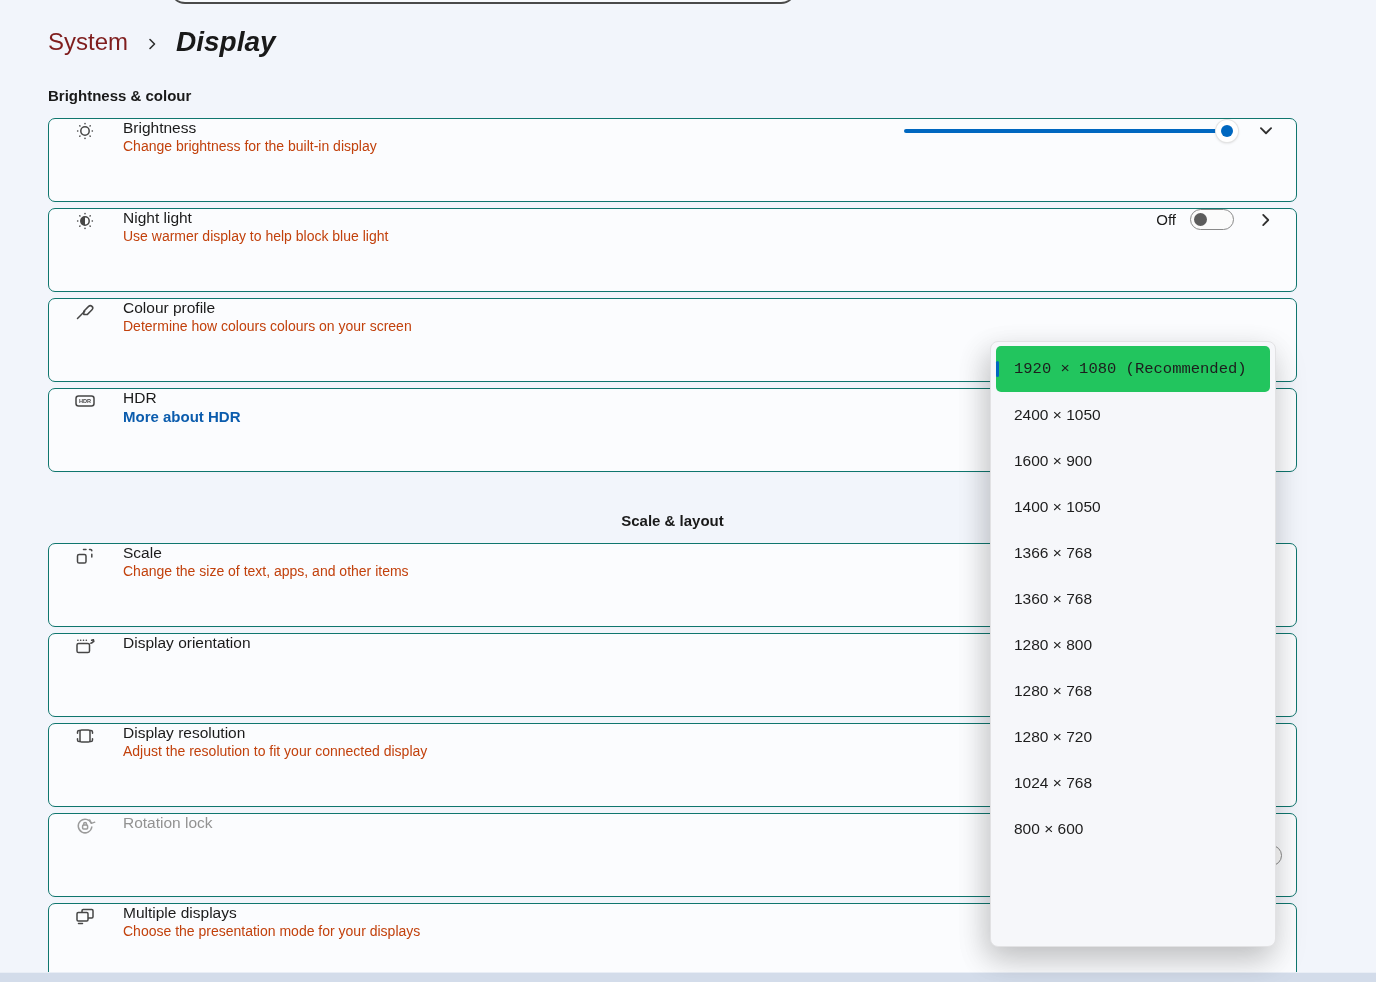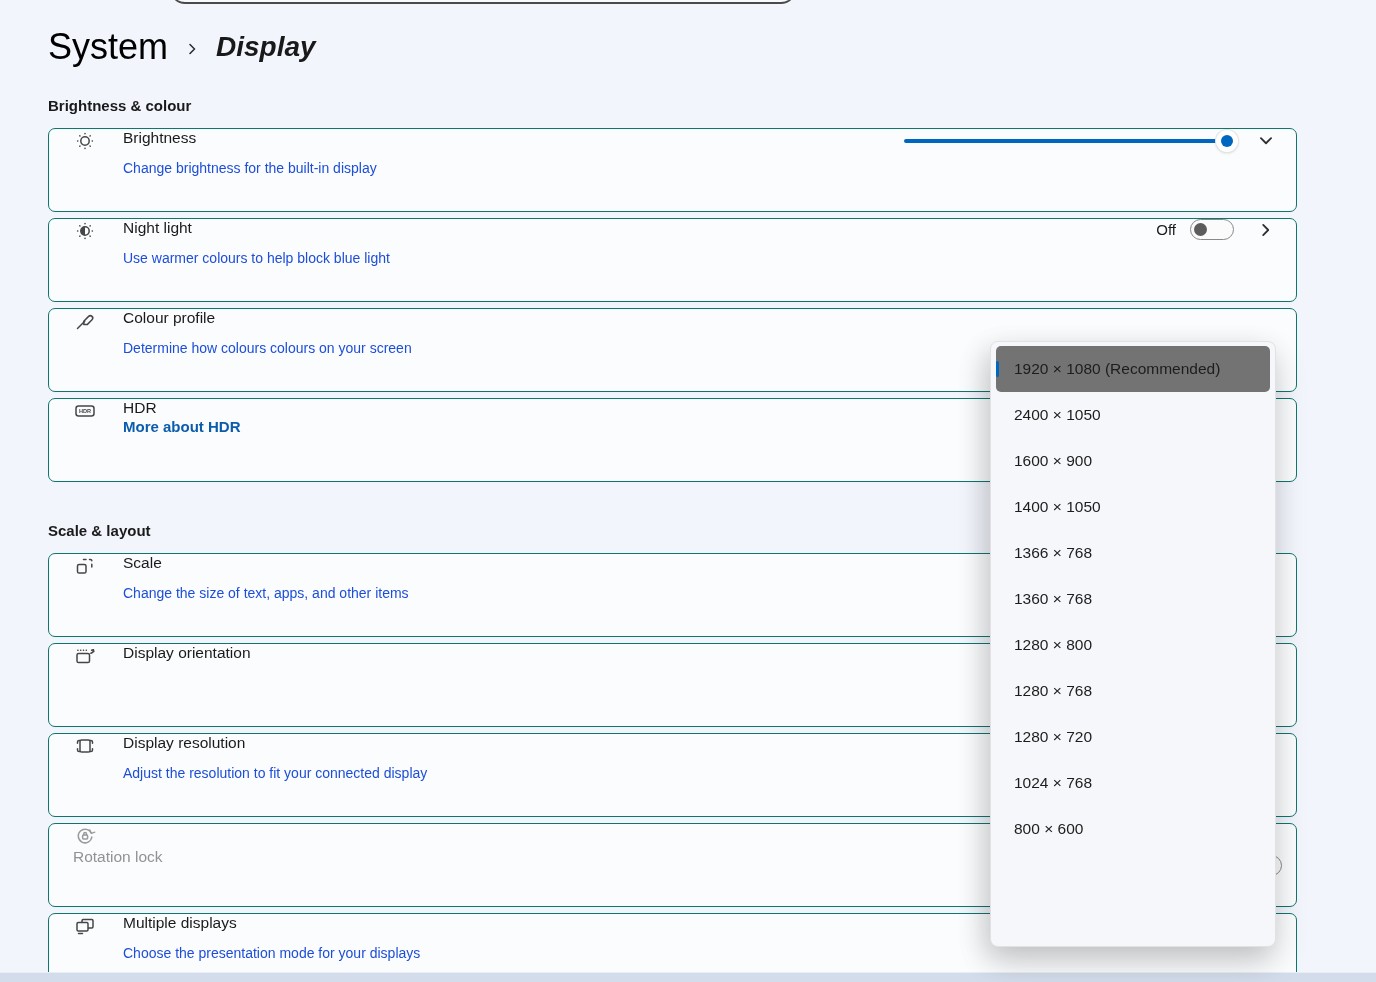--- a/index.html
+++ b/index.html
@@ -14,39 +14,39 @@
   
   .search-remnant {
     position:absolute; left:170px; top:-28px; width:626px; height:32px;
     border:1.5px solid #777; border-bottom:2.5px solid #4a4a4a;
     border-radius:15px; background:#f8fafd;
   }
 
   .content { position:absolute; left:48px; top:0; width:1249px; }
 
   .breadcrumb { margin-top:26px; display:flex; align-items:center; }
-  .breadcrumb .parent { font-size:36px; color:#000000; }
+  .breadcrumb .parent { font-size:24px; color:#7f1d1d; }
   .breadcrumb .sep { margin:4px 16px 0 16px; color:#5a5a5a; display:flex; }
   .breadcrumb .current { font-size:28px; font-weight:700; color:#191919;font-style:italic; }
 
   .section-header { font-size:15px; font-weight:700; color:#1a1a1a; }
   .section-header.first { margin-top:29px; margin-bottom:14px; }
-  .section-header.second { margin-top:40px; margin-bottom:14px; }
+  .section-header.second { margin-top:40px; margin-bottom:14px;text-align:center; }
 
   .cards { display:flex; flex-direction:column; gap:6px; }
 
   .card {
     height:84px; background:#fbfcfe; border:1px solid #0f766e; border-radius:7px;
     display:flex; align-items:flex-start; padding:0 20px 0 24px;
     box-shadow:0 1px 2px rgba(0,0,0,0.02);
   }
   .card .lead-icon { width:24px; height:24px; margin-right:26px; flex:0 0 auto; display:flex; }
   .card .texts { flex:1 1 auto; min-width:0; }
   .card .title { font-size:15.5px; color:#1b1b1b; }
-  .card .subtitle { font-size:14px; color:#1d4ed8; margin-top:13px; }
+  .card .subtitle { font-size:14px; color:#c2410c; margin-top:1px; }
   .card .link { font-size:15px; font-weight:700; color:#0b5cad; margin-top:1px; cursor:pointer; }
   .card .right { display:flex; align-items:center; flex:0 0 auto; }
   .card.disabled .title { color:#929292; }
 
   
   .slider { position:relative; width:330px; height:24px; margin-right:14px; }
   .slider .track { position:absolute; left:0; right:0; top:10px; height:4px; border-radius:2px; background:#0067c0; }
   .slider .thumb {
     position:absolute; right:-4px; top:1px; width:22px; height:22px; border-radius:50%;
     background:#ffffff; box-shadow:0 0 0 1px #e4e4e4, 0 1px 3px rgba(0,0,0,0.18);
@@ -58,37 +58,37 @@
 
   
   .toggle-label { font-size:15px; color:#1b1b1b; margin-right:14px; }
   .toggle {
     width:44px; height:21px; border:1px solid #898989; border-radius:11px;
     background:#fbfbfb; position:relative; margin-right:14px;
   }
   .toggle .knob { position:absolute; left:3px; top:3px; width:13px; height:13px; border-radius:50%; background:#5c5c5c; }
 
   .rotation-toggle { position:absolute; right:14px; top:31px; margin:0; }
-  .card-rotation { position:relative;flex-direction:column; }
+  .card-rotation { position:relative; }
 
   
   .dropdown {
     position:absolute; left:990px; top:341px; width:286px; height:606px;
     background:#f6f7fa; border:1px solid #e2e2e4; border-radius:8px;
     padding:4px 0; z-index:10;
     box-shadow:-6px 10px 28px rgba(0,0,0,0.13), 0 14px 34px rgba(0,0,0,0.14);
     overflow:hidden;
   }
   .dd-item {
     height:46px; margin:0 5px; border-radius:5px;
     display:flex; align-items:center; position:relative;
     font-size:15.5px; color:#1d1d1d; padding-left:18px; cursor:default;
   }
   .dd-item .pill { display:none; }
-  .dd-item.selected { background:#737373; }
+  .dd-item.selected { background:#22c55e;font-family:Liberation Mono, monospace; }
   .dd-item.selected .pill {
     display:block; position:absolute; left:0px; top:15px; width:3px; height:16px;
     border-radius:2px; background:#0067c0;
   }
 
   
   .bottom-strip {
     position:absolute; left:0; bottom:0; width:1376px; height:10px;
     background:#d3dcea; border-top:1px solid #e9eef6;
   }
@@ -147,21 +147,21 @@
     <div class="card">
       <span class="lead-icon">
         <svg class="icon-svg" width="24" height="24" viewBox="0 0 24 24">
           <circle cx="12" cy="12" r="4.2"></circle>
           <path d="M12 7.8a4.2 4.2 0 0 0 0 8.4z" fill="#464646" stroke="none"></path>
           <path d="M12 4.6v.2M12 19.2v.2M4.6 12h.2M19.2 12h.2M6.8 6.8l.15.15M17.05 17.05l.15.15M17.05 6.95l.15-.15M6.8 17.2l.15-.15"></path>
         </svg>
       </span>
       <div class="texts">
         <div class="title">Night light</div>
-        <div class="subtitle">Use warmer colours to help block blue light</div>
+        <div class="subtitle">Use warmer display to help block blue light</div>
       </div>
       <div class="right">
         <span class="toggle-label">Off</span>
         <div class="toggle">
             <div class="knob"></div>
           </div>
         <span class="chev">
           <svg class="chev-svg" width="18" height="18" viewBox="0 0 16 16">
               <path d="M5.5 3.5L10 8l-4.5 4.5"></path>
             </svg>

